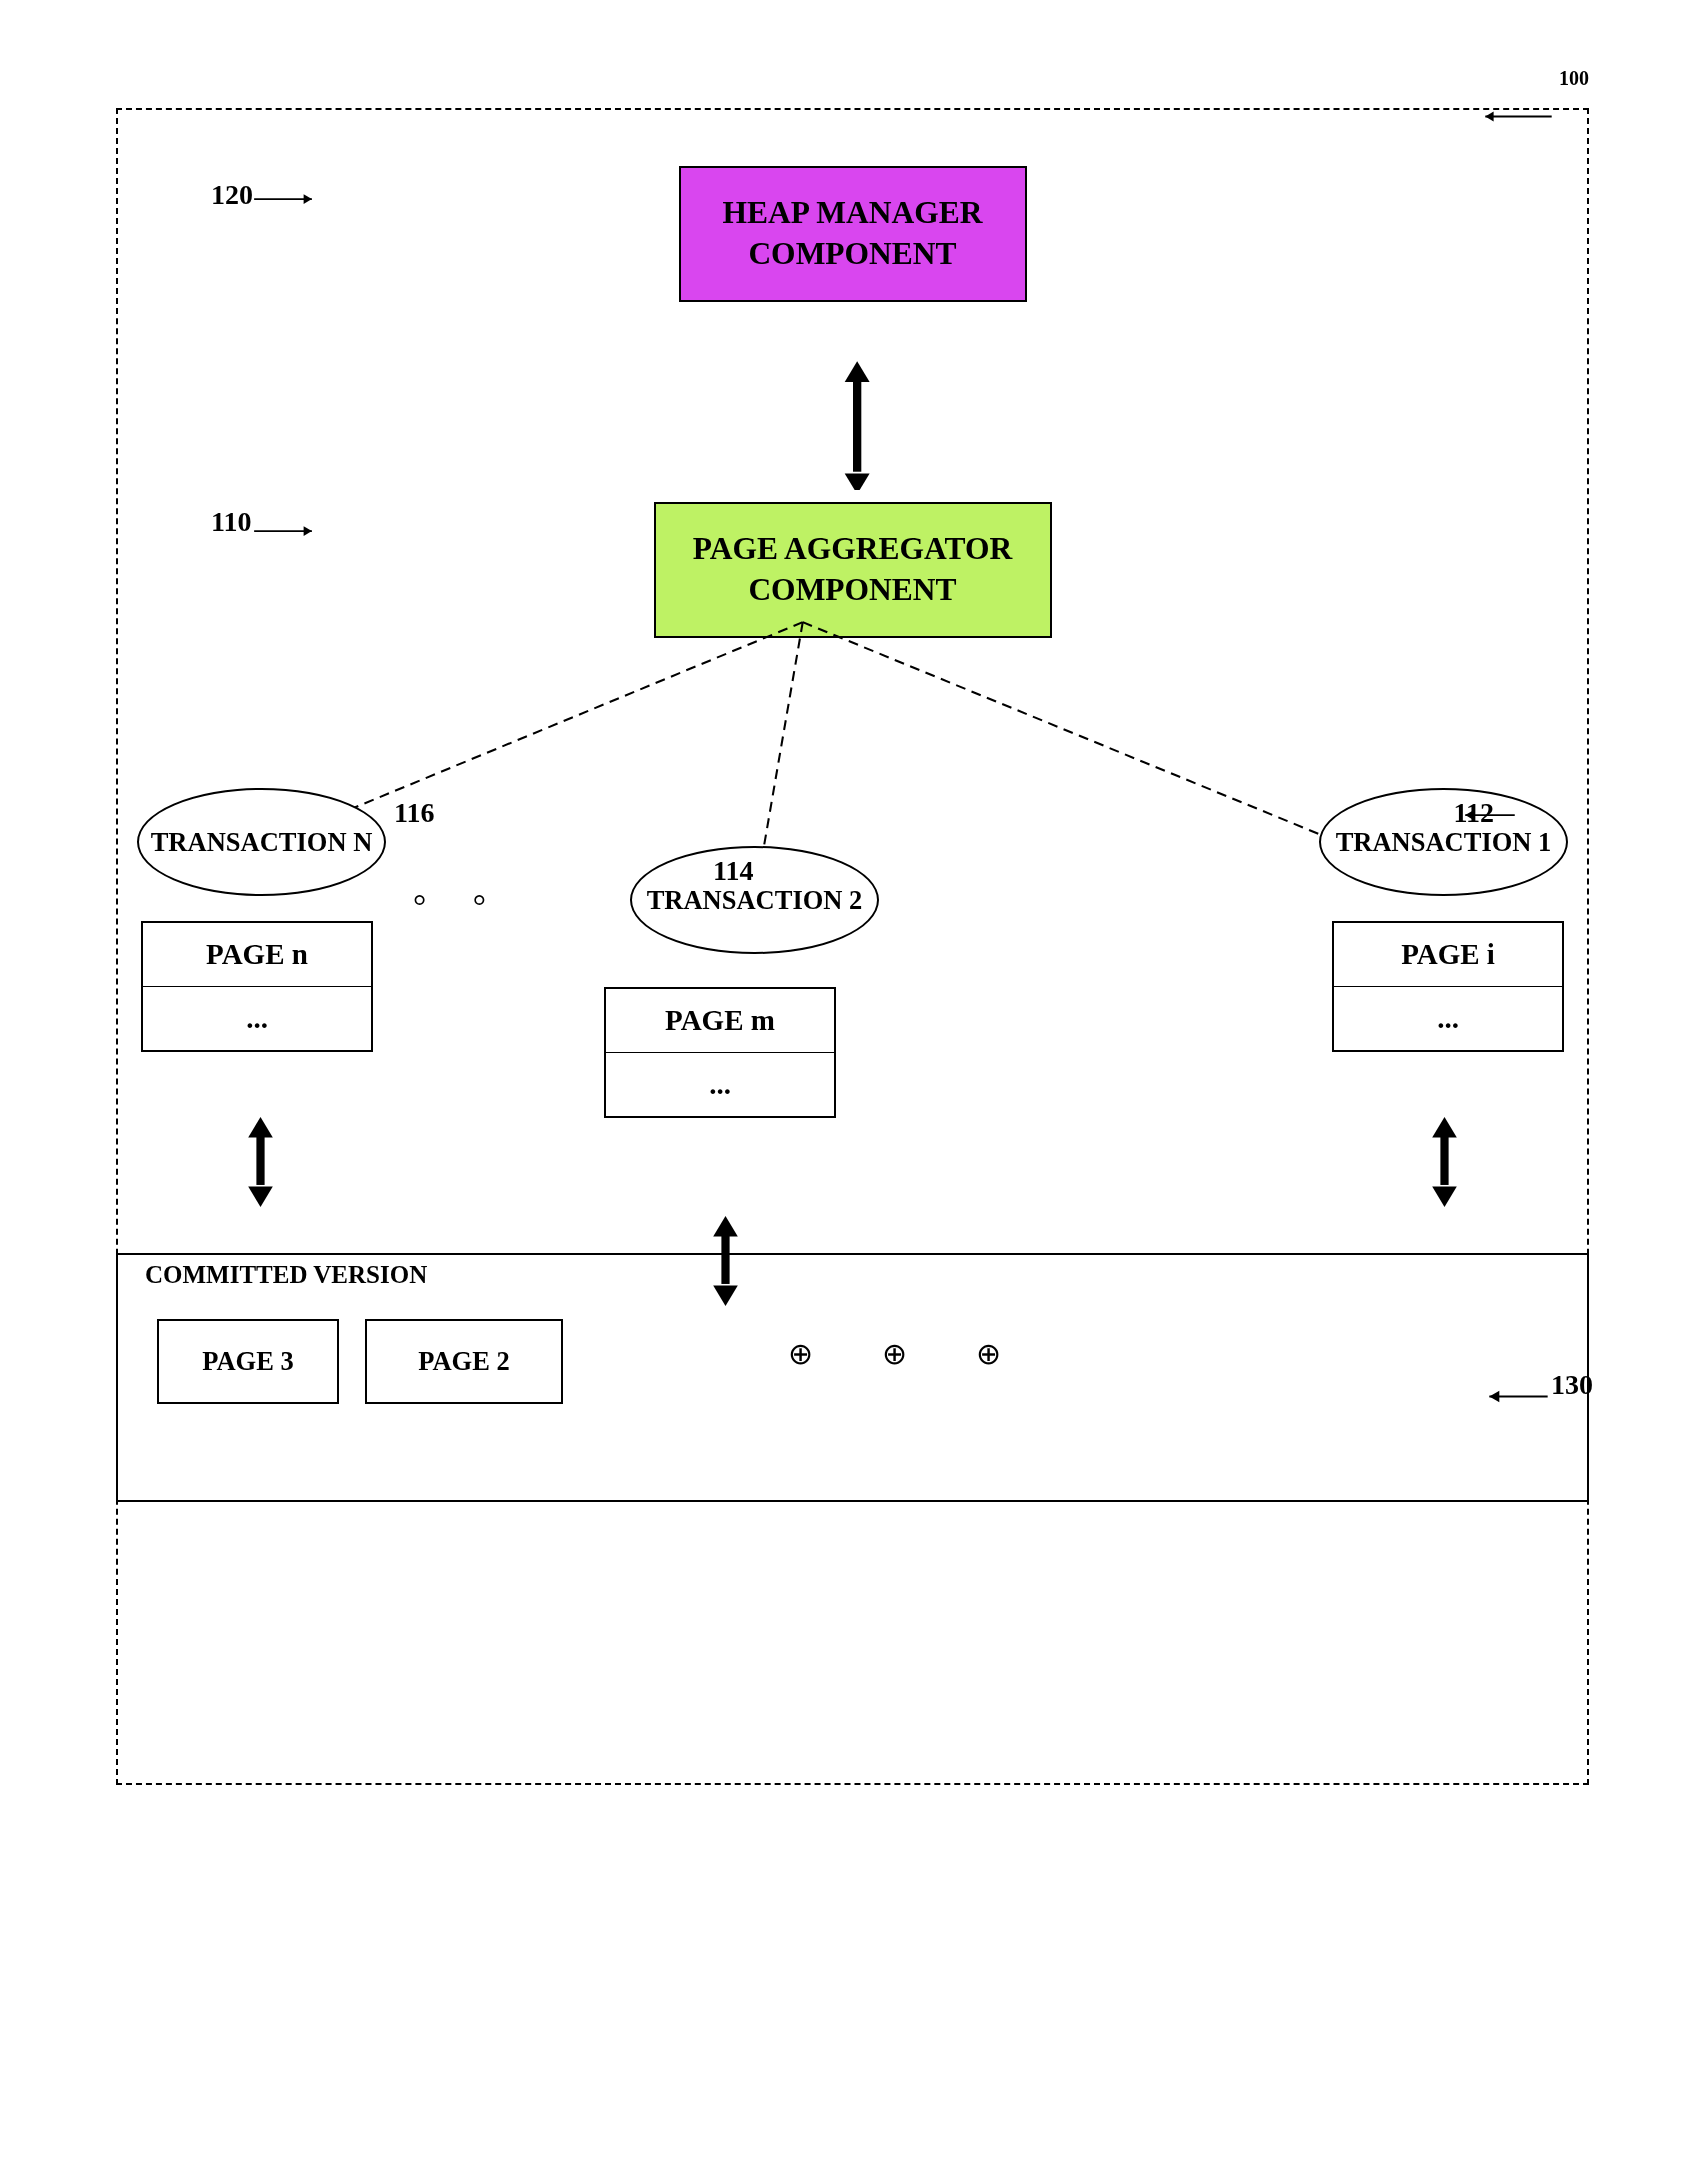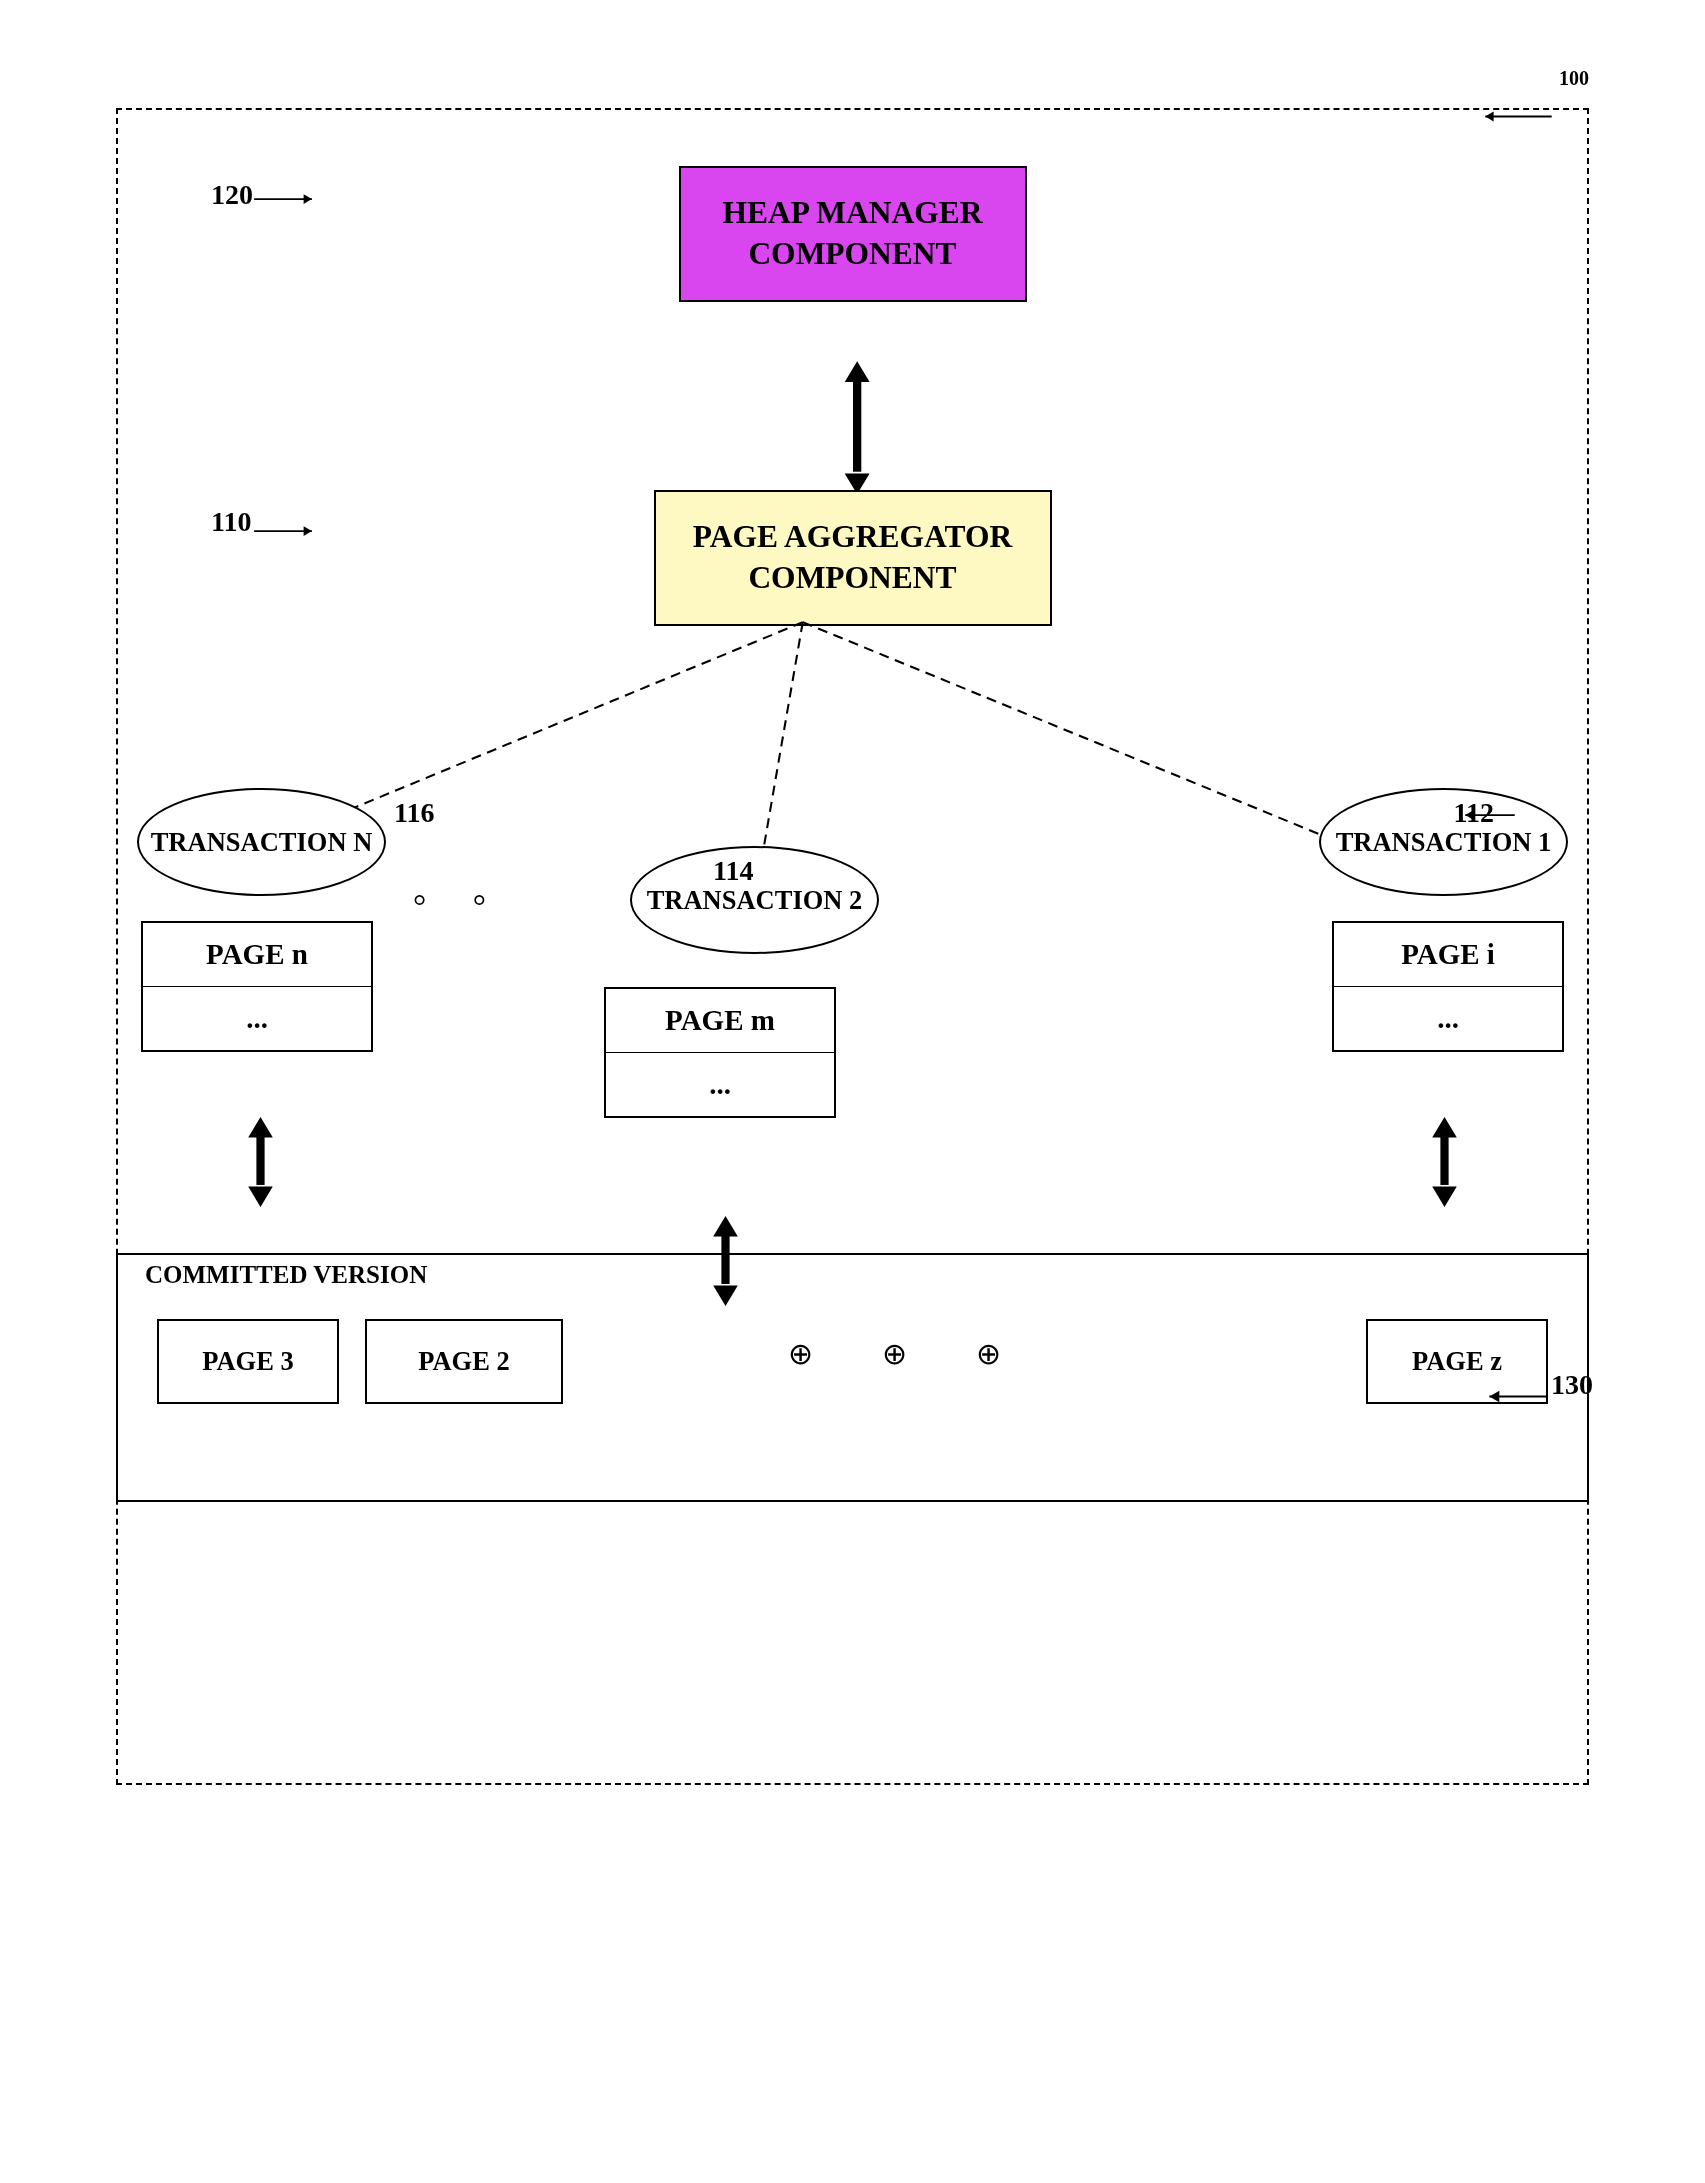--- a/index.html
+++ b/index.html
@@ -77,26 +77,26 @@
       align-items: center;
     }
     .double-arrow-vert svg {
       width: 50px;
       height: 133px;
     }
 
     
     .page-aggregator-box {
       position: absolute;
-      top: 440px;
+      top: 452px;
       left: 50%;
       transform: translateX(-50%);
       width: 398px;
       border: 2.5px solid #000;
-      background: #fef9c3;
+      background: #bef264;
       padding: 25px 16.6px;
       text-align: center;
     }
     .page-aggregator-box span {
       font-size: 31.5px;
       font-weight: bold;
       line-height: 1.3;
     }
 
     
@@ -416,21 +416,20 @@
       <rect x="20" y="28" width="10" height="60" fill="#000"></rect>
       <polygon points="25,115 10,90 40,90" fill="#000"></polygon>
     </svg>
   </div>
 
   <div class="committed-box"></div>
   <div class="committed-label">COMMITTED VERSION</div>
 
   <div class="page-box page-box-1">PAGE 3</div>
   <div class="page-box page-box-2">PAGE 2</div>
-  <div class="page-box page-box-z">PAGE z</div>
 
   <div class="dots-committed">⊕ &nbsp; ⊕ &nbsp; ⊕</div>
 
   <div class="label-130">130</div>
   <svg style="position:absolute;top:1334px;right:83px;width:75px;height:25px;" viewBox="0 0 90 30" width="75" height="25">
     <line x1="80" y1="15" x2="10" y2="15" stroke="#000" stroke-width="2.5"></line>
     <polygon points="10,15 22,8 22,22" fill="#000"></polygon>
   </svg>
 
 </div>

